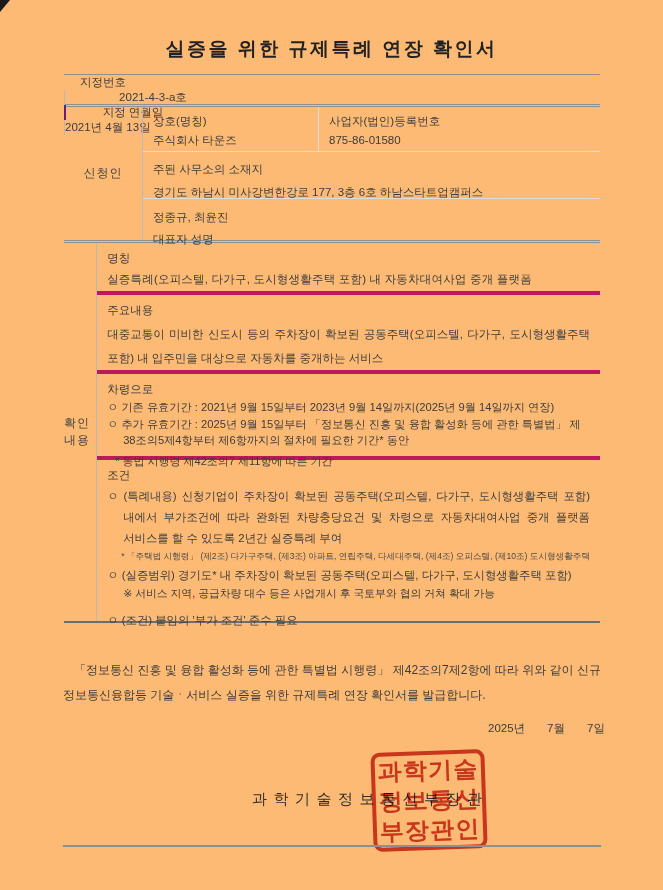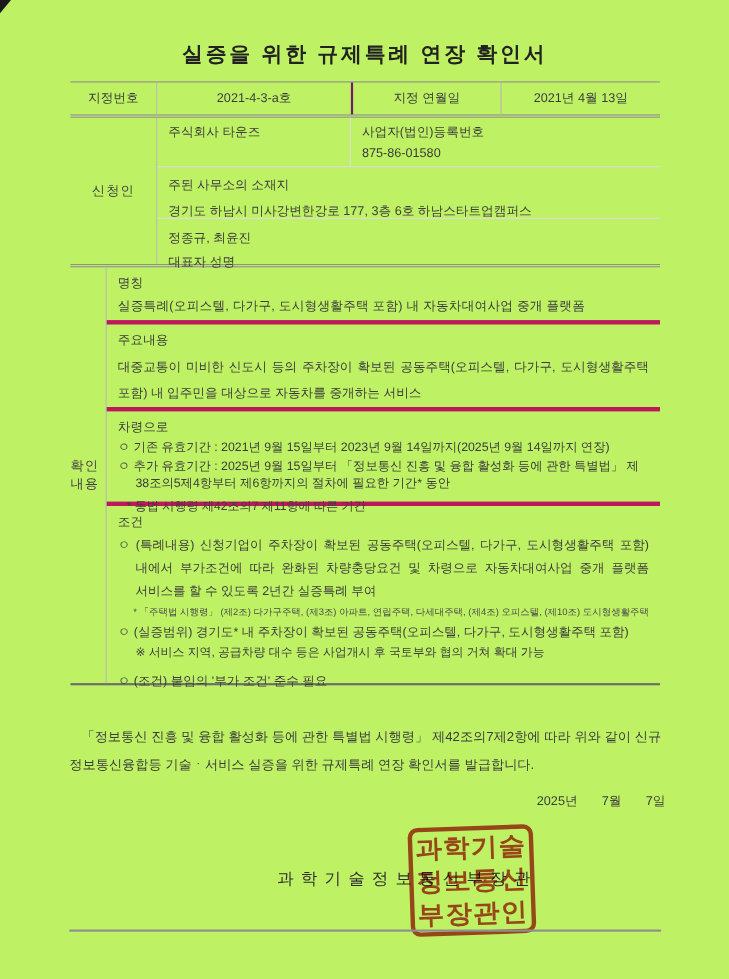--- a/index.html
+++ b/index.html
@@ -1,19 +1,19 @@
 <!DOCTYPE html>
 <html lang="ko"><head>
 <meta charset="utf-8">
 <style>
   html,body{margin:0;padding:0;background:#ffffff;}
   .page{
     position:relative;
     width:663px;height:890px;
-    background:#bef264;
+    background:#fdba74;
     font-family:"Liberation Sans","DejaVu Sans",sans-serif;
     color:#3c3c3c;
     overflow:hidden;
   }
   .corner-artifact{
     position:absolute;left:0;top:0;width:10px;height:12px;
     background:#1a1a1a;
     clip-path:polygon(0 0,100% 0,0 100%);
   }
   .doc-title{
@@ -22,20 +22,21 @@
     letter-spacing:2.5px;color:#222;
   }
   .doc-table{
     position:absolute;left:64px;top:74px;width:536px;
     font-size:11.5px;
   }
   .hdr-row{
     display:flex;align-items:flex-start;height:29px;
     border-top:1px solid #8f8f8f;
     border-bottom:3px double #8f8f8f;
+    flex-direction:column;
   }
   .hdr-cell{display:flex;align-items:center;justify-content:center;height:100%;box-sizing:border-box;}
   .hc1{width:78px;}
   .hc2{width:177px;border-left:1px solid #b8b8b8;}
   .hc3{width:136px;border-left:2px solid #701a75;}
   .hc4{flex:1;border-left:1px solid #b8b8b8;}
   .body-row{display:flex;}
   .row-label{
     width:78px;display:flex;align-items:center;justify-content:center;
     font-size:12px;letter-spacing:1px;color:#444;
@@ -125,20 +126,21 @@
       <div class="hdr-cell hc2">2021-4-3-a호</div>
       <div class="hdr-cell hc3">지정 연월일</div>
       <div class="hdr-cell hc4">2021년 4월 13일</div>
     </div>
 
     <div class="body-row applicant-row">
       <div class="row-label">신청인</div>
       <div class="row-content">
         <div class="sub-row-a">
           <div class="cell-name">
+            <div class="fline">상호(명칭)</div>
             <div class="fline">주식회사 타운즈</div>
           </div>
           <div class="cell-reg">
             <div class="fline">사업자(법인)등록번호</div>
             <div class="fline">875-86-01580</div>
           </div>
         </div>
         <div class="sub-row-b">
           <div class="v">주된 사무소의 소재지</div>
           <div class="v">경기도 하남시 미사강변한강로 177, 3층 6호 하남스타트업캠퍼스</div>

